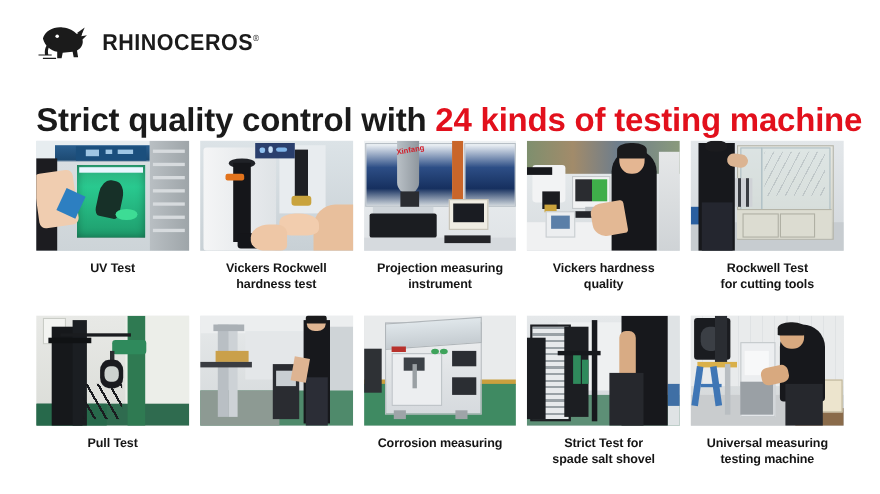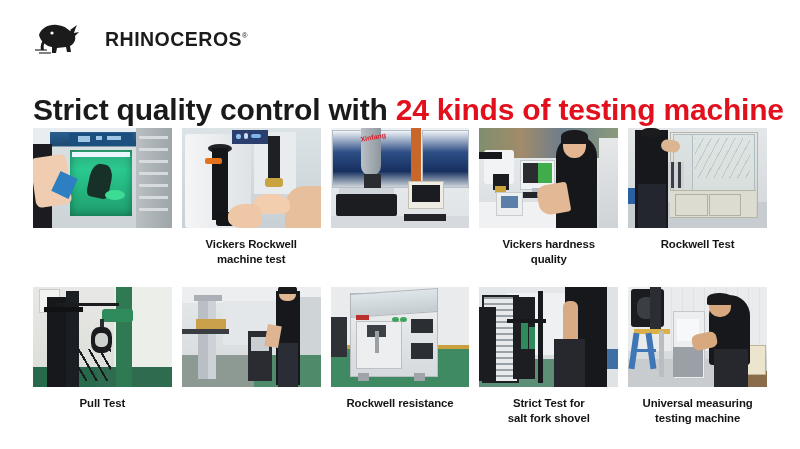--- a/index.html
+++ b/index.html
@@ -22,21 +22,21 @@
   }
 
   
   .logo-bar {
     position: absolute;
     left: 33px;
     top: 18px;
     height: 40px;
     display: flex;
     align-items: center;
-    gap: 16px;
+    gap: 4px;
   }
   .logo-mark {
     width: 56px;
     height: 38px;
     position: relative;
   }
   .logo-text {
     font-family: "Liberation Sans", sans-serif;
     font-size: 21px;
     font-weight: bold;
@@ -341,20 +341,24 @@
               <b style="left:60%;top:26%;width:22%;height:26%"></b>
             </span>
           <span class="ph chamber"></span>
             <span class="ph lamp"></span>
             <span class="ph spec"></span>
             <span class="ph spec2"></span>
           <span class="ph torso"></span>
             <span class="ph arm"></span>
             <span class="ph tool"></span>
         </div>
+        <div class="caption">
+          <div>UV Test</div>
+          <div></div>
+        </div>
       </div>
 
       <div class="cell">
         <div class="thumb p2">
           <span class="ph rear"></span>
             <span class="ph rcol"></span>
             <span class="ph rgold"></span>
           <span class="ph body"></span>
             <span class="ph scr">
               <i style="left:12%;top:26%;width:14%;height:36%;background:#8fc0ef"></i>
@@ -364,40 +368,44 @@
           <span class="ph knob"></span>
             <span class="ph col"></span>
             <span class="ph orange"></span>
             <span class="ph ind"></span>
           <span class="ph arm2"></span>
             <span class="ph hand1"></span>
             <span class="ph hand2"></span>
         </div>
         <div class="caption">
           <div>Vickers Rockwell</div>
-          <div>machine test</div>
+          <div>hardness test</div>
         </div>
       </div>
 
       <div class="cell">
         <div class="thumb p3">
           <span class="ph win w1"></span>
             <span class="ph win w2"></span>
             <span class="ph pillar"></span>
             <span class="ph win w3"></span>
           <span class="ph desk"></span>
             <span class="ph col"></span>
             <span class="ph brand">Xinfang</span>
             <span class="ph head"></span>
           <span class="ph stage2"></span>
             <span class="ph stage"></span>
           <span class="ph mon">
               <i></i>
             </span>
             <span class="ph kb"></span>
+        </div>
+        <div class="caption">
+          <div>Projection measuring</div>
+          <div>instrument</div>
         </div>
       </div>
 
       <div class="cell">
         <div class="thumb p4">
           <span class="ph bg"></span>
             <span class="ph far"></span>
             <span class="ph desk"></span>
           <span class="ph scope"></span>
             <span class="ph scopearm"></span>
@@ -434,20 +442,21 @@
             <span class="ph door"></span>
             <span class="ph door2"></span>
           <span class="ph rack"></span>
           <span class="ph man"></span>
             <span class="ph mhead"></span>
             <span class="ph legs"></span>
             <span class="ph arm"></span>
         </div>
         <div class="caption">
           <div>Rockwell Test</div>
+          <div>for cutting tools</div>
         </div>
       </div>
 
     </div>
 
     <div class="row row2">
 
       <div class="cell">
         <div class="thumb p6">
           <span class="ph wallr"></span>
@@ -506,21 +515,21 @@
             <span class="ph handle"></span>
           <span class="ph red"></span>
             <span class="ph lamp"></span>
             <span class="ph lamp2"></span>
           <span class="ph panel"></span>
             <span class="ph panel2"></span>
           <span class="ph leg1"></span>
             <span class="ph leg2"></span>
         </div>
         <div class="caption">
-          <div>Rockwell resistance</div>
+          <div>Corrosion measuring</div>
         </div>
       </div>
 
       <div class="cell">
         <div class="thumb p9">
           <span class="ph wall"></span>
             <span class="ph floor"></span>
             <span class="ph right"></span>
             <span class="ph blue"></span>
           <span class="ph rackL"></span>
@@ -529,21 +538,21 @@
           <span class="ph crossb"></span>
             <span class="ph green1"></span>
             <span class="ph green2"></span>
             <span class="ph post"></span>
           <span class="ph man"></span>
             <span class="ph arm"></span>
             <span class="ph cab"></span>
         </div>
         <div class="caption">
           <div>Strict Test for</div>
-          <div>salt fork shovel</div>
+          <div>spade salt shovel</div>
         </div>
       </div>
 
       <div class="cell">
         <div class="thumb p10">
           <span class="ph wall"></span>
             <span class="ph floor"></span>
           <span class="ph mach"></span>
             <span class="ph machb"></span>
             <span class="ph col"></span>

